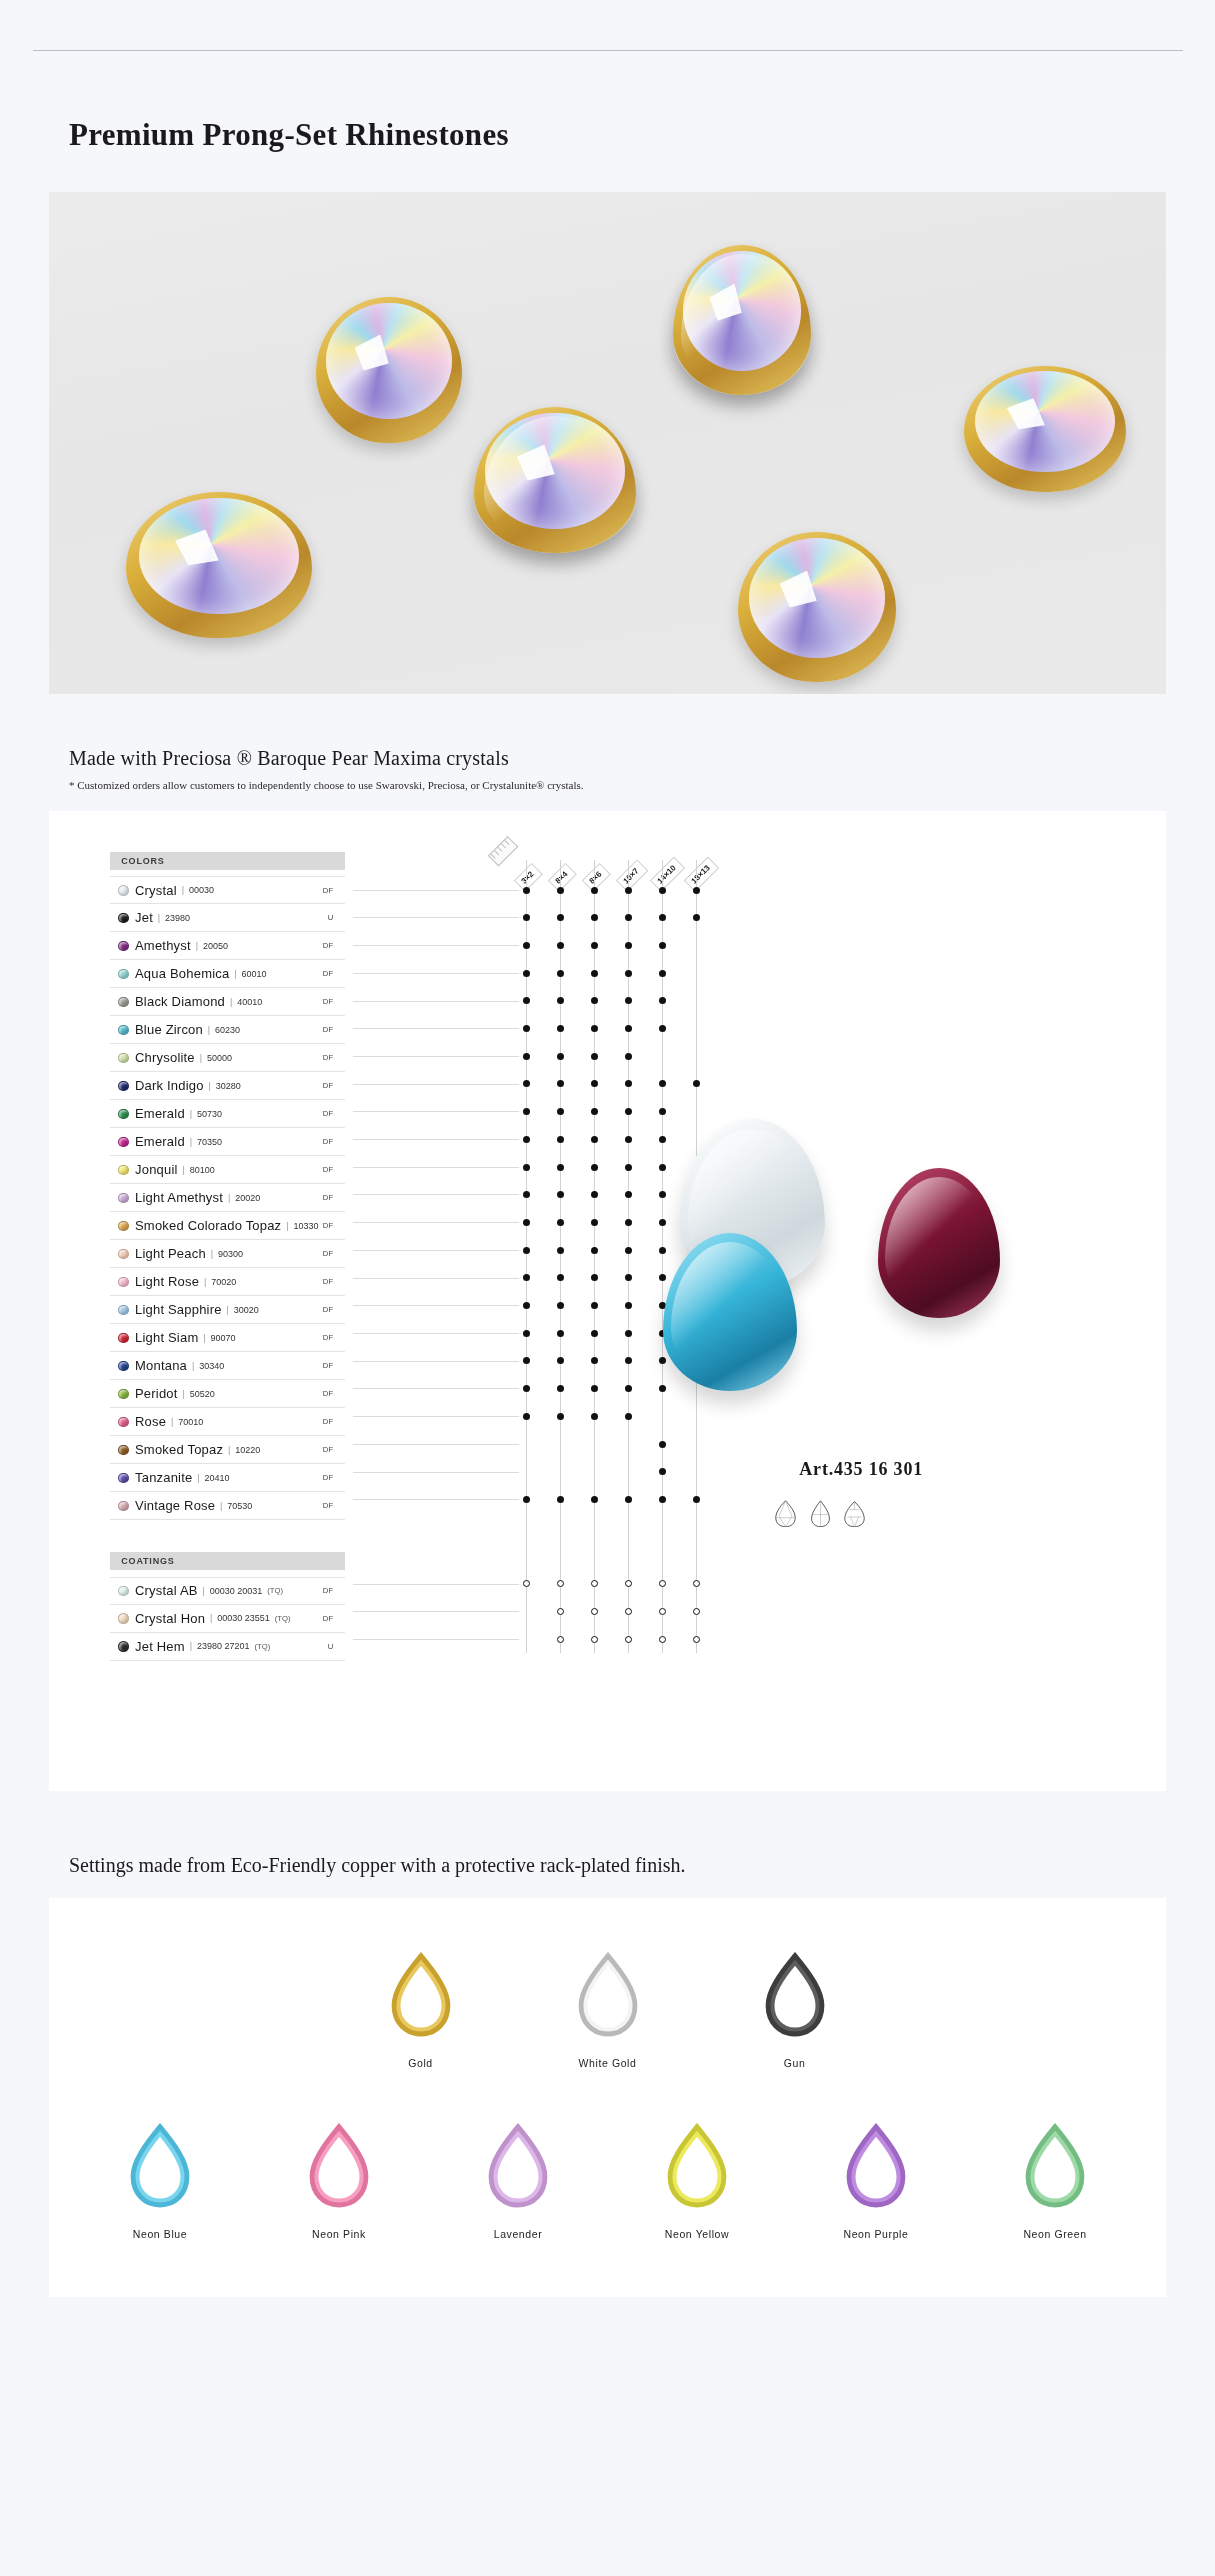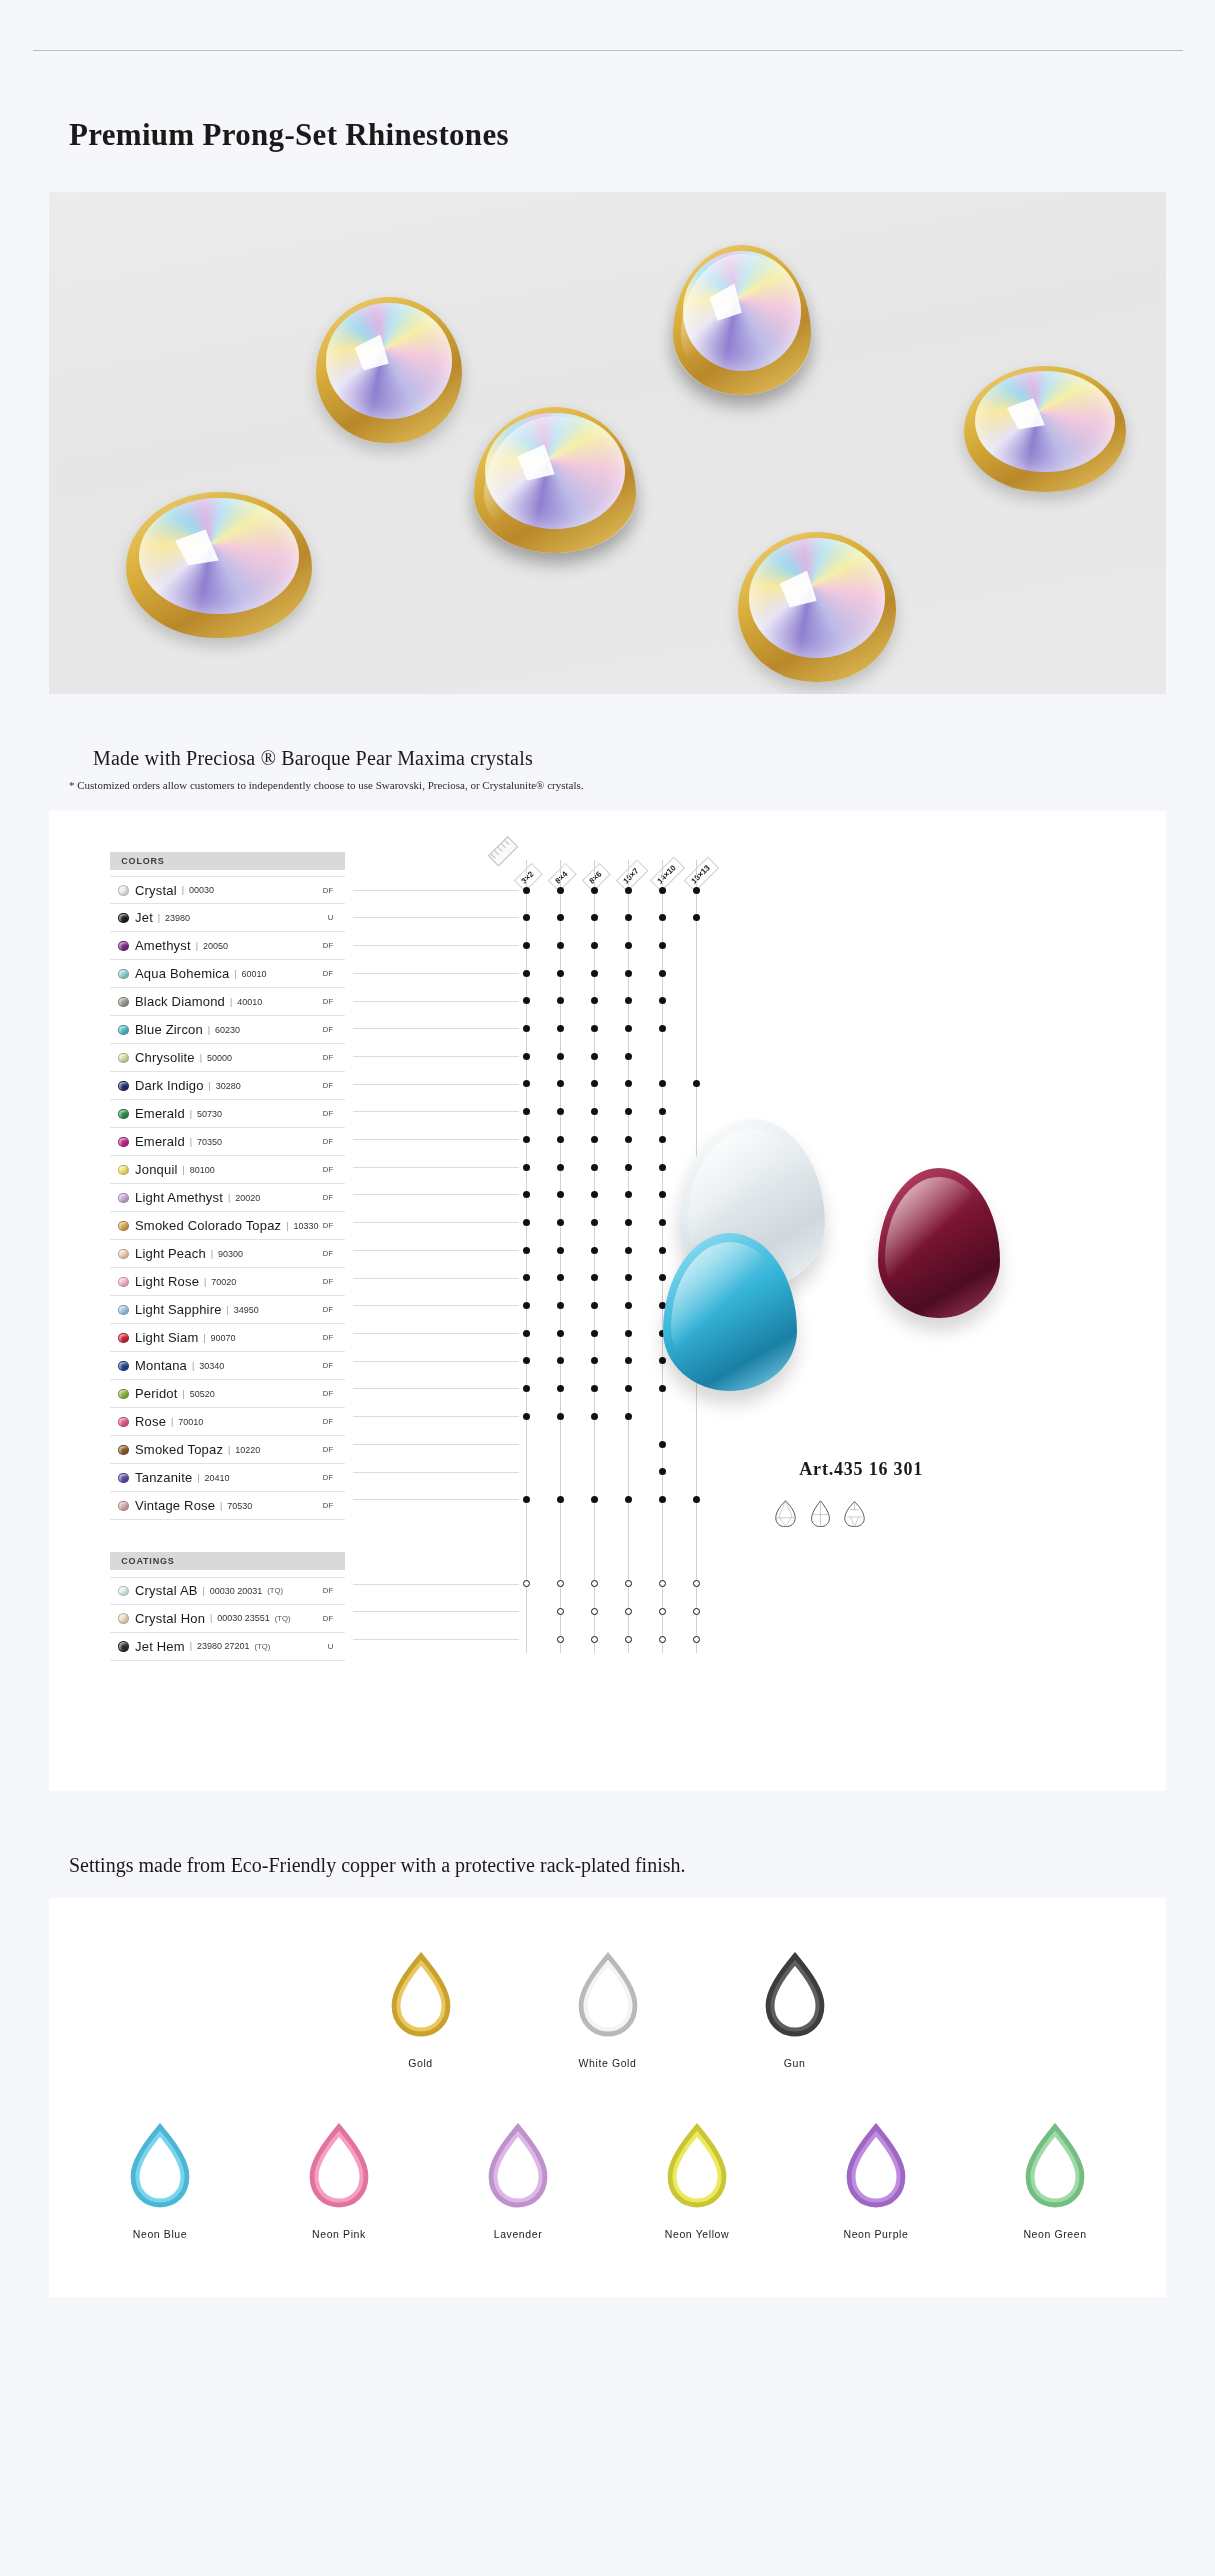--- a/index.html
+++ b/index.html
@@ -54,21 +54,21 @@
     background: rgba(255,255,255,0.92);
     transform: rotate(22deg);
     clip-path: polygon(50% 0,100% 60%,45% 100%,0 55%);
   }
   .stone.pear .setting { border-radius: 50% 50% 50% 50% / 60% 60% 40% 40%; }
 
   
   .made {
     font-family: "Liberation Serif", serif;
     font-size: 20px;
-    padding: 53px 0 0 93px;
+    padding: 53px 0 0 69px;
     letter-spacing: 0.2px;
   }
   .note {
     font-family: "Liberation Serif", serif;
     font-size: 11px;
     padding: 9.7px 0 0 69px;
     color: #2b2b2b;
   }
 
   
@@ -323,21 +323,21 @@
             <span class="swatch" style="background: rgb(244, 185, 201);"></span>
             <span class="cname">Light Rose</span>
             <span class="csep">|</span>
             <span class="ccode">70020</span>
             <span class="cfin">DF</span>
           </div>
           <div class="crow">
             <span class="swatch" style="background: rgb(159, 198, 232);"></span>
             <span class="cname">Light Sapphire</span>
             <span class="csep">|</span>
-            <span class="ccode">34950</span>
+            <span class="ccode">30020</span>
             <span class="cfin">DF</span>
           </div>
           <div class="crow">
             <span class="swatch" style="background: rgb(207, 34, 50);"></span>
             <span class="cname">Light Siam</span>
             <span class="csep">|</span>
             <span class="ccode">90070</span>
             <span class="cfin">DF</span>
           </div>
           <div class="crow">

